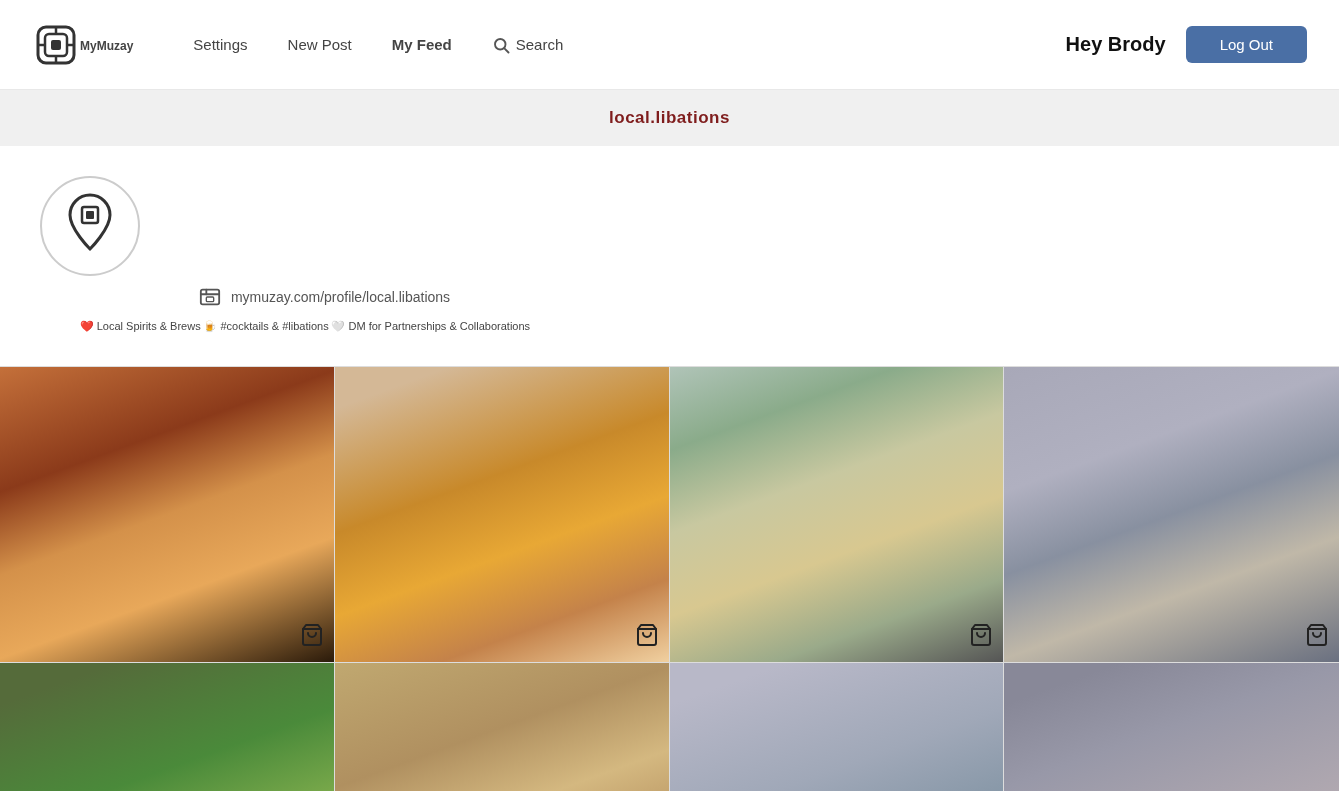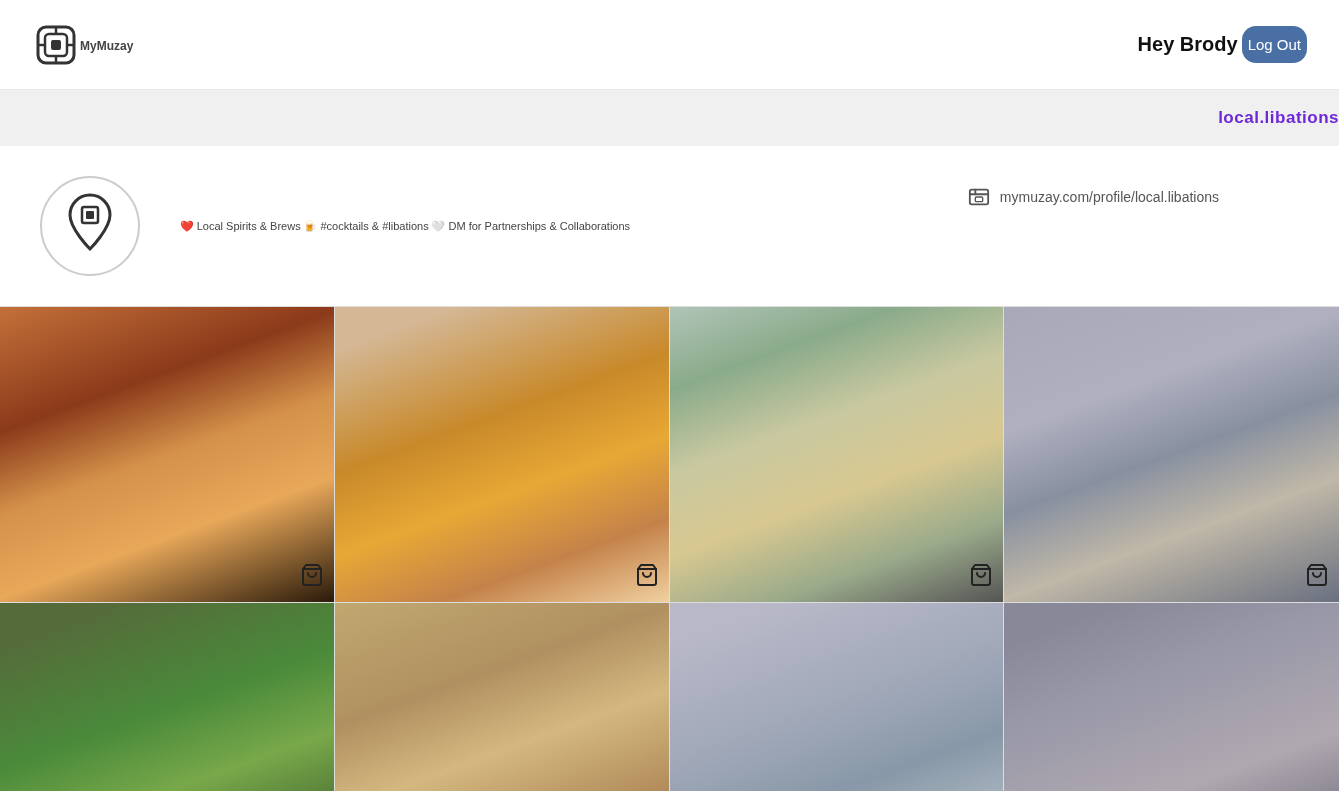--- a/index.html
+++ b/index.html
@@ -50,47 +50,47 @@
       display: flex;
       align-items: center;
       gap: 6px;
       font-size: 15px;
       color: #444;
       cursor: pointer;
     }
     .nav-right {
       display: flex;
       align-items: center;
-      gap: 4px;
+      gap: 20px;
       margin-left: auto;
     }
     .hey-user {
       font-size: 20px;
       font-weight: 700;
       color: #111;
     }
     .logout-btn {
       background: #4a6fa5;
       color: #fff;
       border: none;
-      border-radius: 14px;
-      padding: 10px 6px;
+      border-radius: 6px;
+      padding: 10px 34px;
       font-size: 15px;
       font-weight: 500;
       cursor: pointer;
     }
 
     
     .profile-banner {
       background: #f0f0f0;
-      text-align: right;
+      text-align: center;
       padding: 18px 0;
       font-size: 17px;
       font-weight: 700;
-      color: #6d28d9;
+      color: #7f1d1d;
       letter-spacing: 0.5px;
     }
     .profile-avatar {
       width: 100px;
       height: 100px;
       border-radius: 50%;
       border: 2px solid #ccc;
       background: #fff;
       display: flex;
       align-items: center;
@@ -170,20 +170,21 @@
       background: linear-gradient(160deg, #b8b8c8 10%, #a0a8b8 40%, #8898a8 60%, #c0c8d0 90%);
     }
     .img-bottom4 {
       background: linear-gradient(160deg, #888898 10%, #9898a8 30%, #b0a8b0 60%, #6a6878 90%);
     }
 
     .profile-layout {
       display: flex;
       align-items: flex-start;
       padding: 30px 40px 0 40px;
+      flex-direction: column;
     }
     .profile-left {
       display: flex;
       flex-direction: column;
       align-items: center;
       flex-shrink: 0;
     }
     .profile-right {
       flex: 1;
       padding-left: 40px;
@@ -199,20 +200,32 @@
       <rect x="13" y="13" width="22" height="22" rx="4" stroke="#333" stroke-width="2.5" fill="none"></rect>
       <path d="M24 13 L24 6" stroke="#333" stroke-width="2.5"></path>
       <path d="M35 24 L42 24" stroke="#333" stroke-width="2.5"></path>
       <path d="M13 24 L6 24" stroke="#333" stroke-width="2.5"></path>
       <path d="M24 35 L24 42" stroke="#333" stroke-width="2.5"></path>
       <rect x="19" y="19" width="10" height="10" rx="2" fill="#333"></rect>
     </svg>
     <span class="logo-text">MyMuzay</span>
   </a>
 
+  <div class="nav-links">
+    <a class="nav-link" href="#">Settings</a>
+    <a class="nav-link" href="#">New Post</a>
+    <a class="nav-link active" href="#">My Feed</a>
+    <span class="nav-search">
+      <svg width="18" height="18" viewBox="0 0 24 24" fill="none" stroke="#555" stroke-width="2.5" stroke-linecap="round" stroke-linejoin="round">
+        <circle cx="11" cy="11" r="7"></circle>
+        <line x1="16.5" y1="16.5" x2="22" y2="22"></line>
+      </svg>
+      <span>Search</span>
+    </span>
+  </div>
 
   <div class="nav-right">
     <span class="hey-user">Hey Brody</span>
     <button class="logout-btn">Log Out</button>
   </div>
 </nav>
 
 <div class="profile-banner">
   <span>local.libations</span>
 </div>

